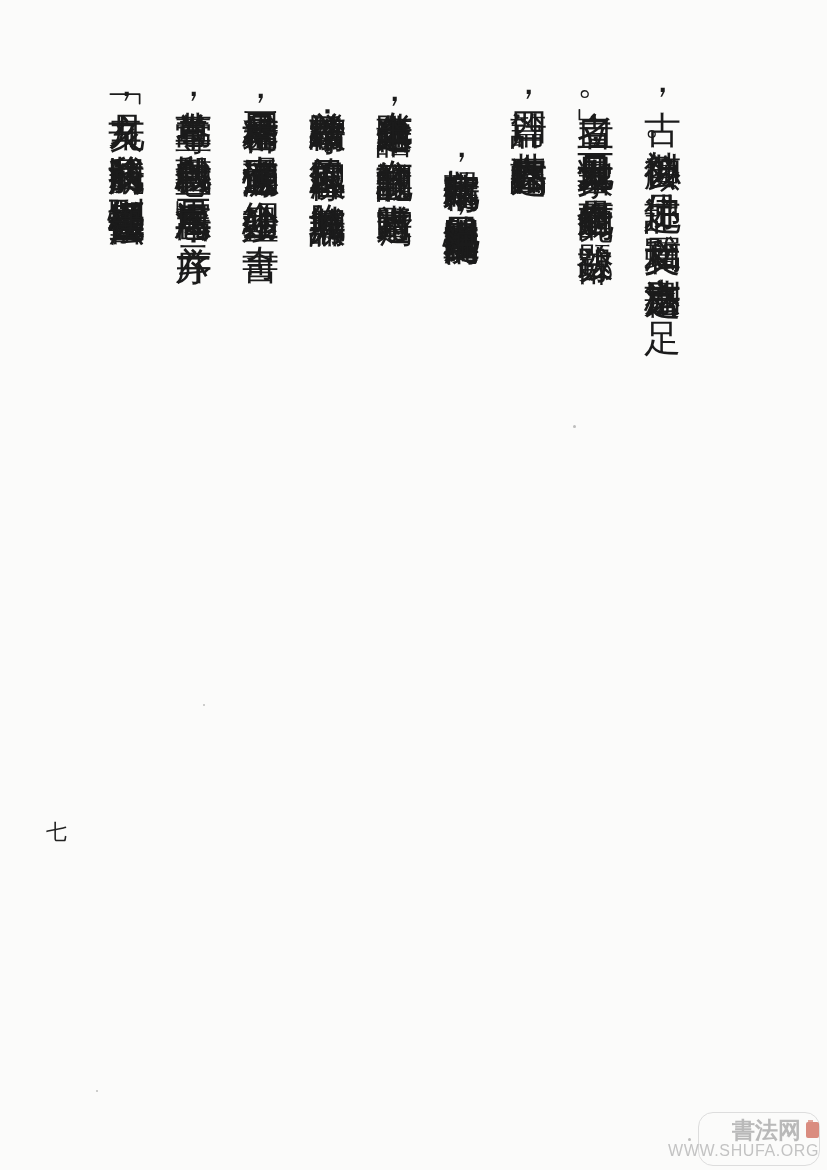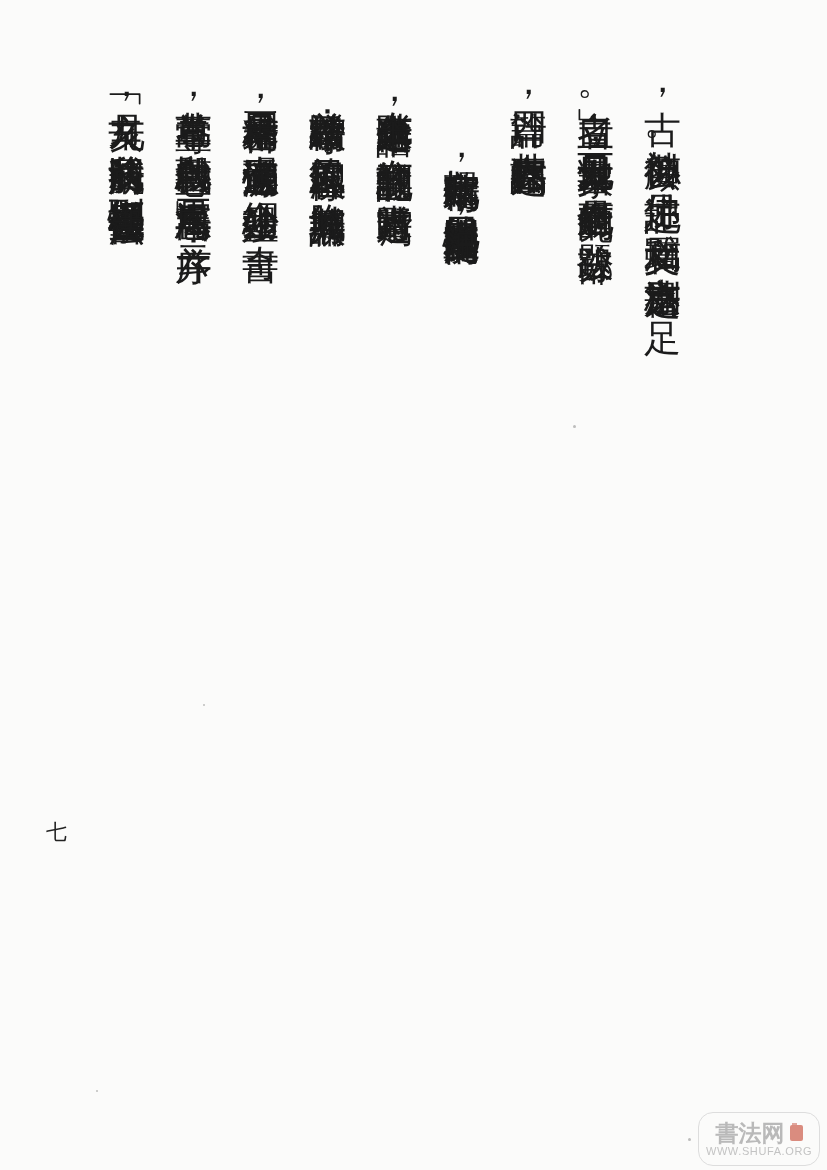--- a/index.html
+++ b/index.html
@@ -54,21 +54,21 @@
     position: absolute;
     right: 7px;
     bottom: 4px;
     width: 120px;
     height: 52px;
     border: 1px solid #dddddd;
     border-radius: 15px;
     background: transparent;
     display: flex;
     flex-direction: column;
-    align-items: center;
+    align-items: flex-end;
     justify-content: center;
     gap: 1px;
   }
   .wm-brand-row {
     display: flex;
     align-items: center;
     line-height: 1;
   }
   .wm-name {
     font-size: 23px;
@@ -80,21 +80,21 @@
     display: inline-block;
     width: 13px;
     height: 16px;
     margin-left: 5px;
     border-radius: 2px;
     background: #cf6757;
     opacity: 0.75;
     box-shadow: -2px -6px 0 -4px #d98a7d;
   }
   .wm-url {
-    font-size: 11px;
+    font-size: 16px;
     color: #c3c3c3;
     letter-spacing: 0.6px;
     font-family: "Liberation Sans", sans-serif;
   }
 </style>
 </head>
 <body>
 
 <div class="page">
 

